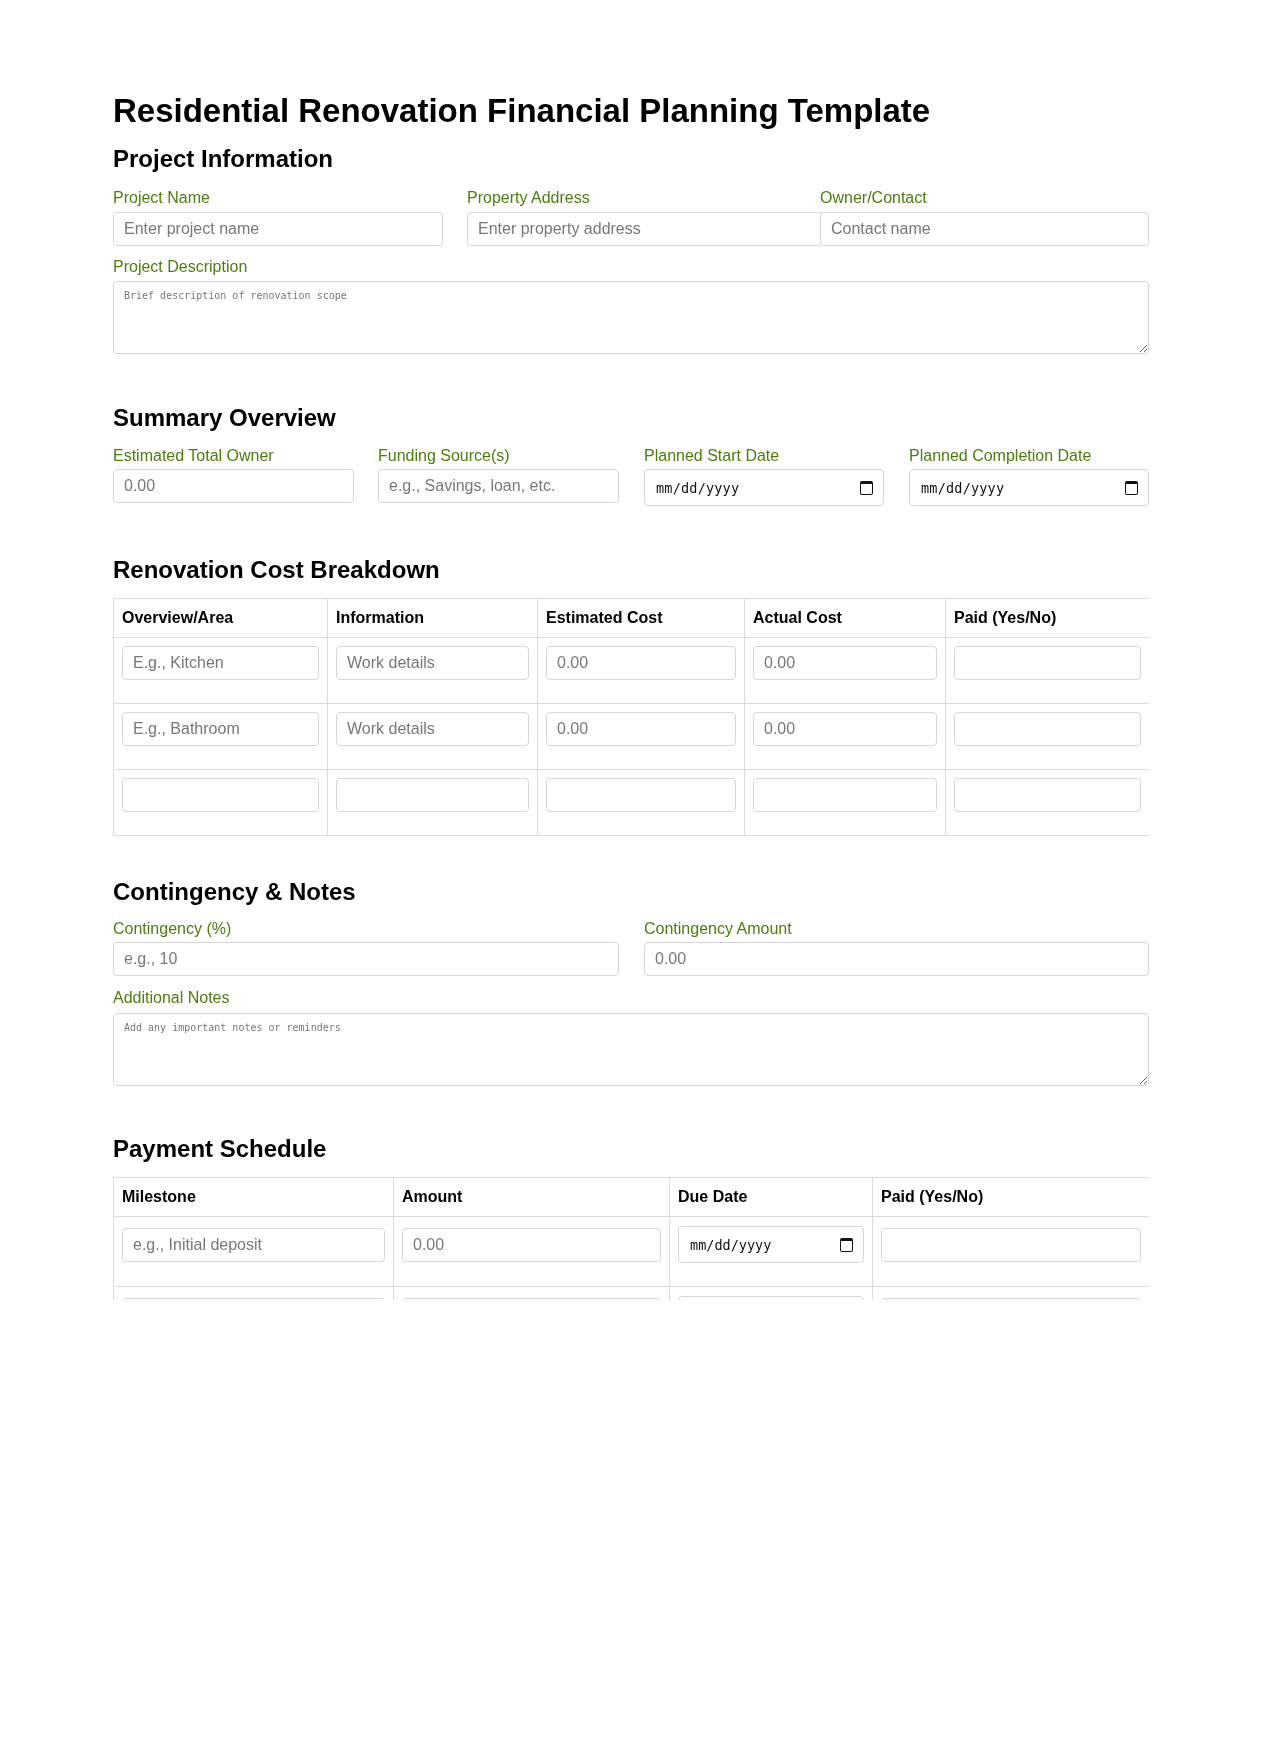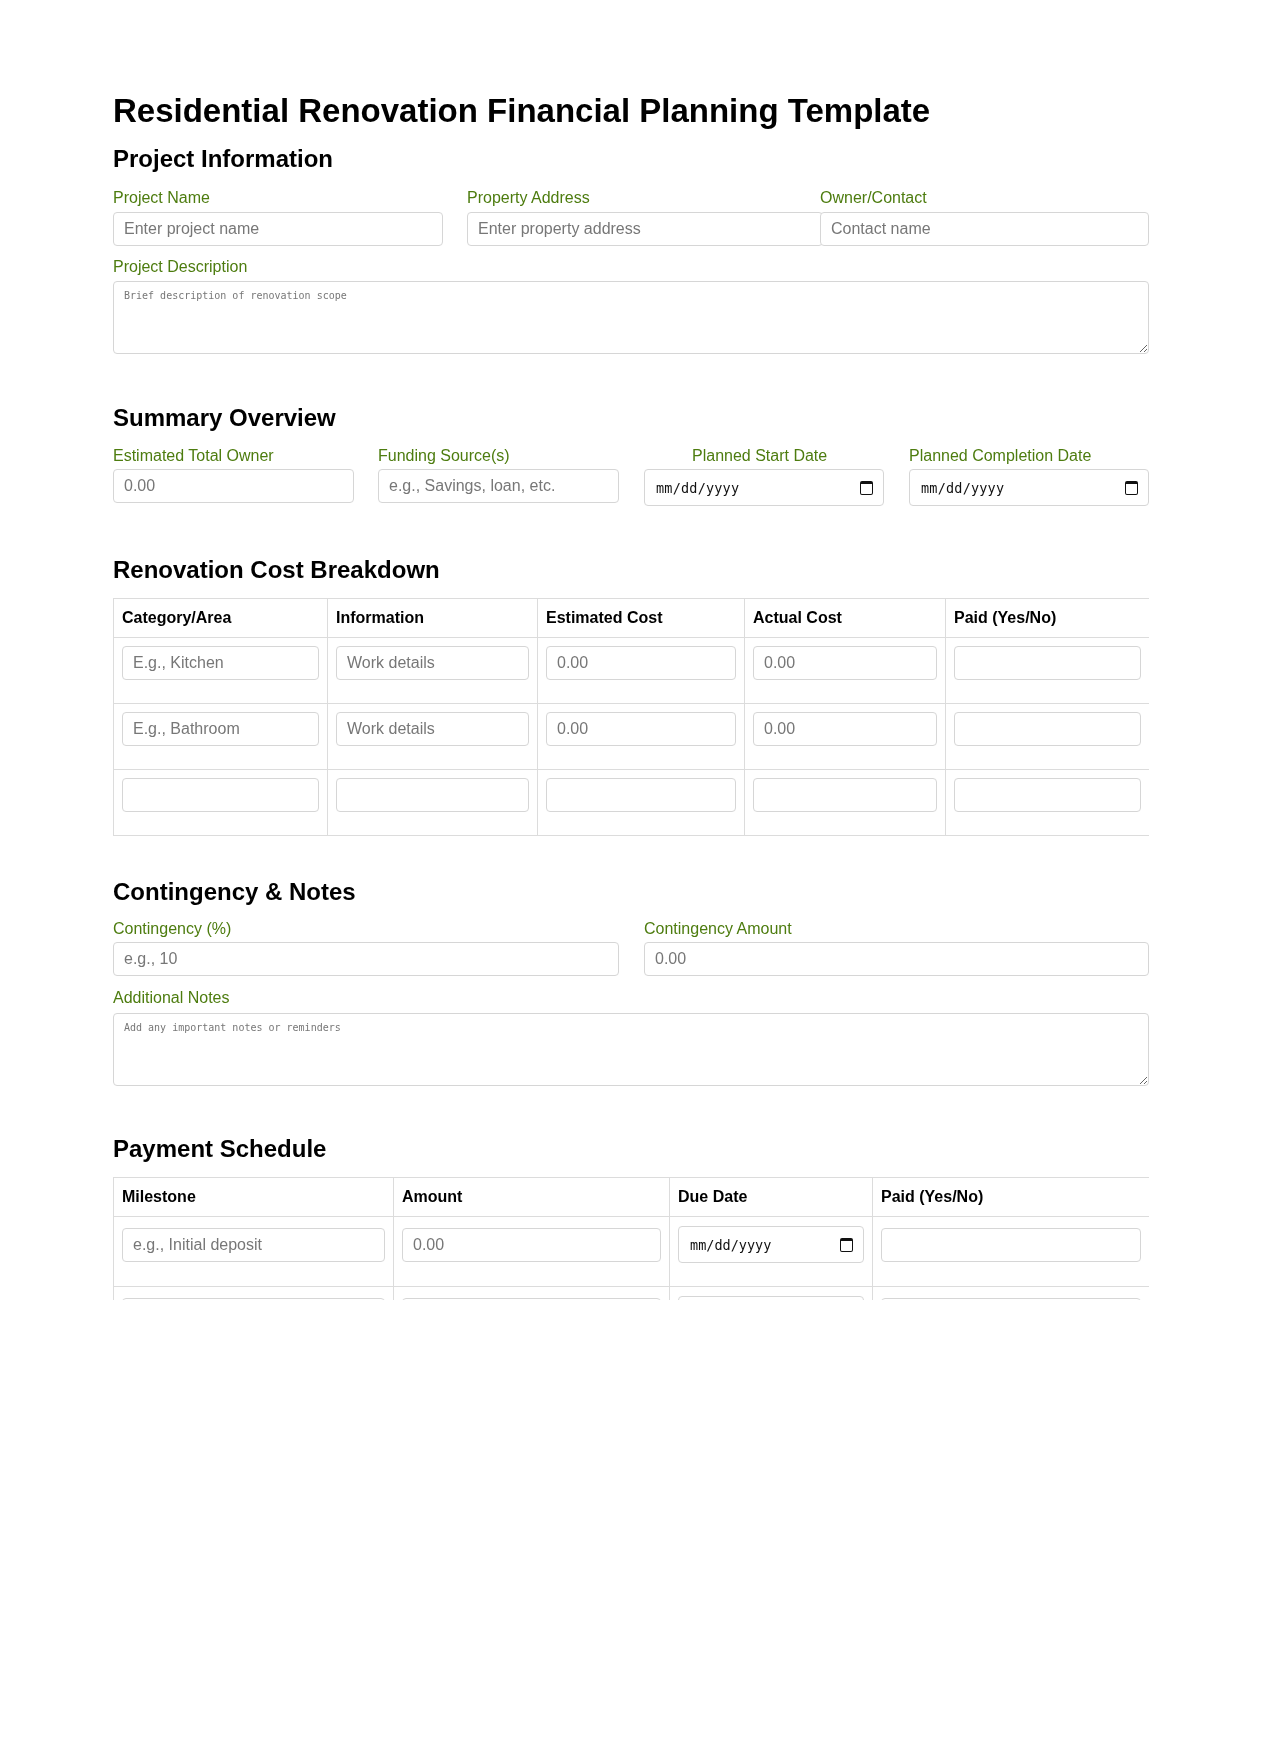--- a/index.html
+++ b/index.html
@@ -52,21 +52,21 @@
   <textarea class="ta" style="left: 0px; top: 281px; width: 1036px; height: 73px;" placeholder="Brief description of renovation scope"></textarea>
 
   <h2 style="top:404px;text-align:center;">Summary Overview</h2>
 
   <span class="lbl" style="left:0;top:447px;">Estimated Total Owner</span>
   <input class="inp" style="left: 0px; top: 469px; width: 241px;" type="text" placeholder="0.00">
 
   <span class="lbl" style="left:265px;top:447px;">Funding Source(s)</span>
   <input class="inp" style="left: 265px; top: 469px; width: 241px;" type="text" placeholder="e.g., Savings, loan, etc.">
 
-  <span class="lbl" style="left:531px;top:447px;margin-left:48px;">Planned Start Date</span>
+  <span class="lbl" style="left:531px;top:447px;">Planned Start Date</span>
   <div class="date" style="left:531px;top:469px;width:240px;">
     <span class="fmt">mm/dd/yyyy</span>
     <span class="cal"></span>
   </div>
 
   <span class="lbl" style="left:796px;top:447px;">Planned Completion Date</span>
   <div class="date" style="left:796px;top:469px;width:240px;">
     <span class="fmt">mm/dd/yyyy</span>
     <span class="cal"></span>
   </div>
@@ -76,21 +76,21 @@
   <table style="top:598px;width:1036px;">
     <colgroup>
       <col style="width:214px">
         <col style="width:210px">
         <col style="width:207px">
         <col style="width:201px">
         <col style="width:204px">
     </colgroup>
     <thead>
       <tr>
-        <th>Category/Area</th>
+        <th>Overview/Area</th>
         <th>Information</th>
         <th>Estimated Cost</th>
         <th>Actual Cost</th>
         <th>Paid (Yes/No)</th>
       </tr>
     </thead>
     <tbody>
       <tr>
         <td><input class="cinp" placeholder="E.g., Kitchen" style=""></td>
         <td><input class="cinp" placeholder="Work details" style=""></td>

